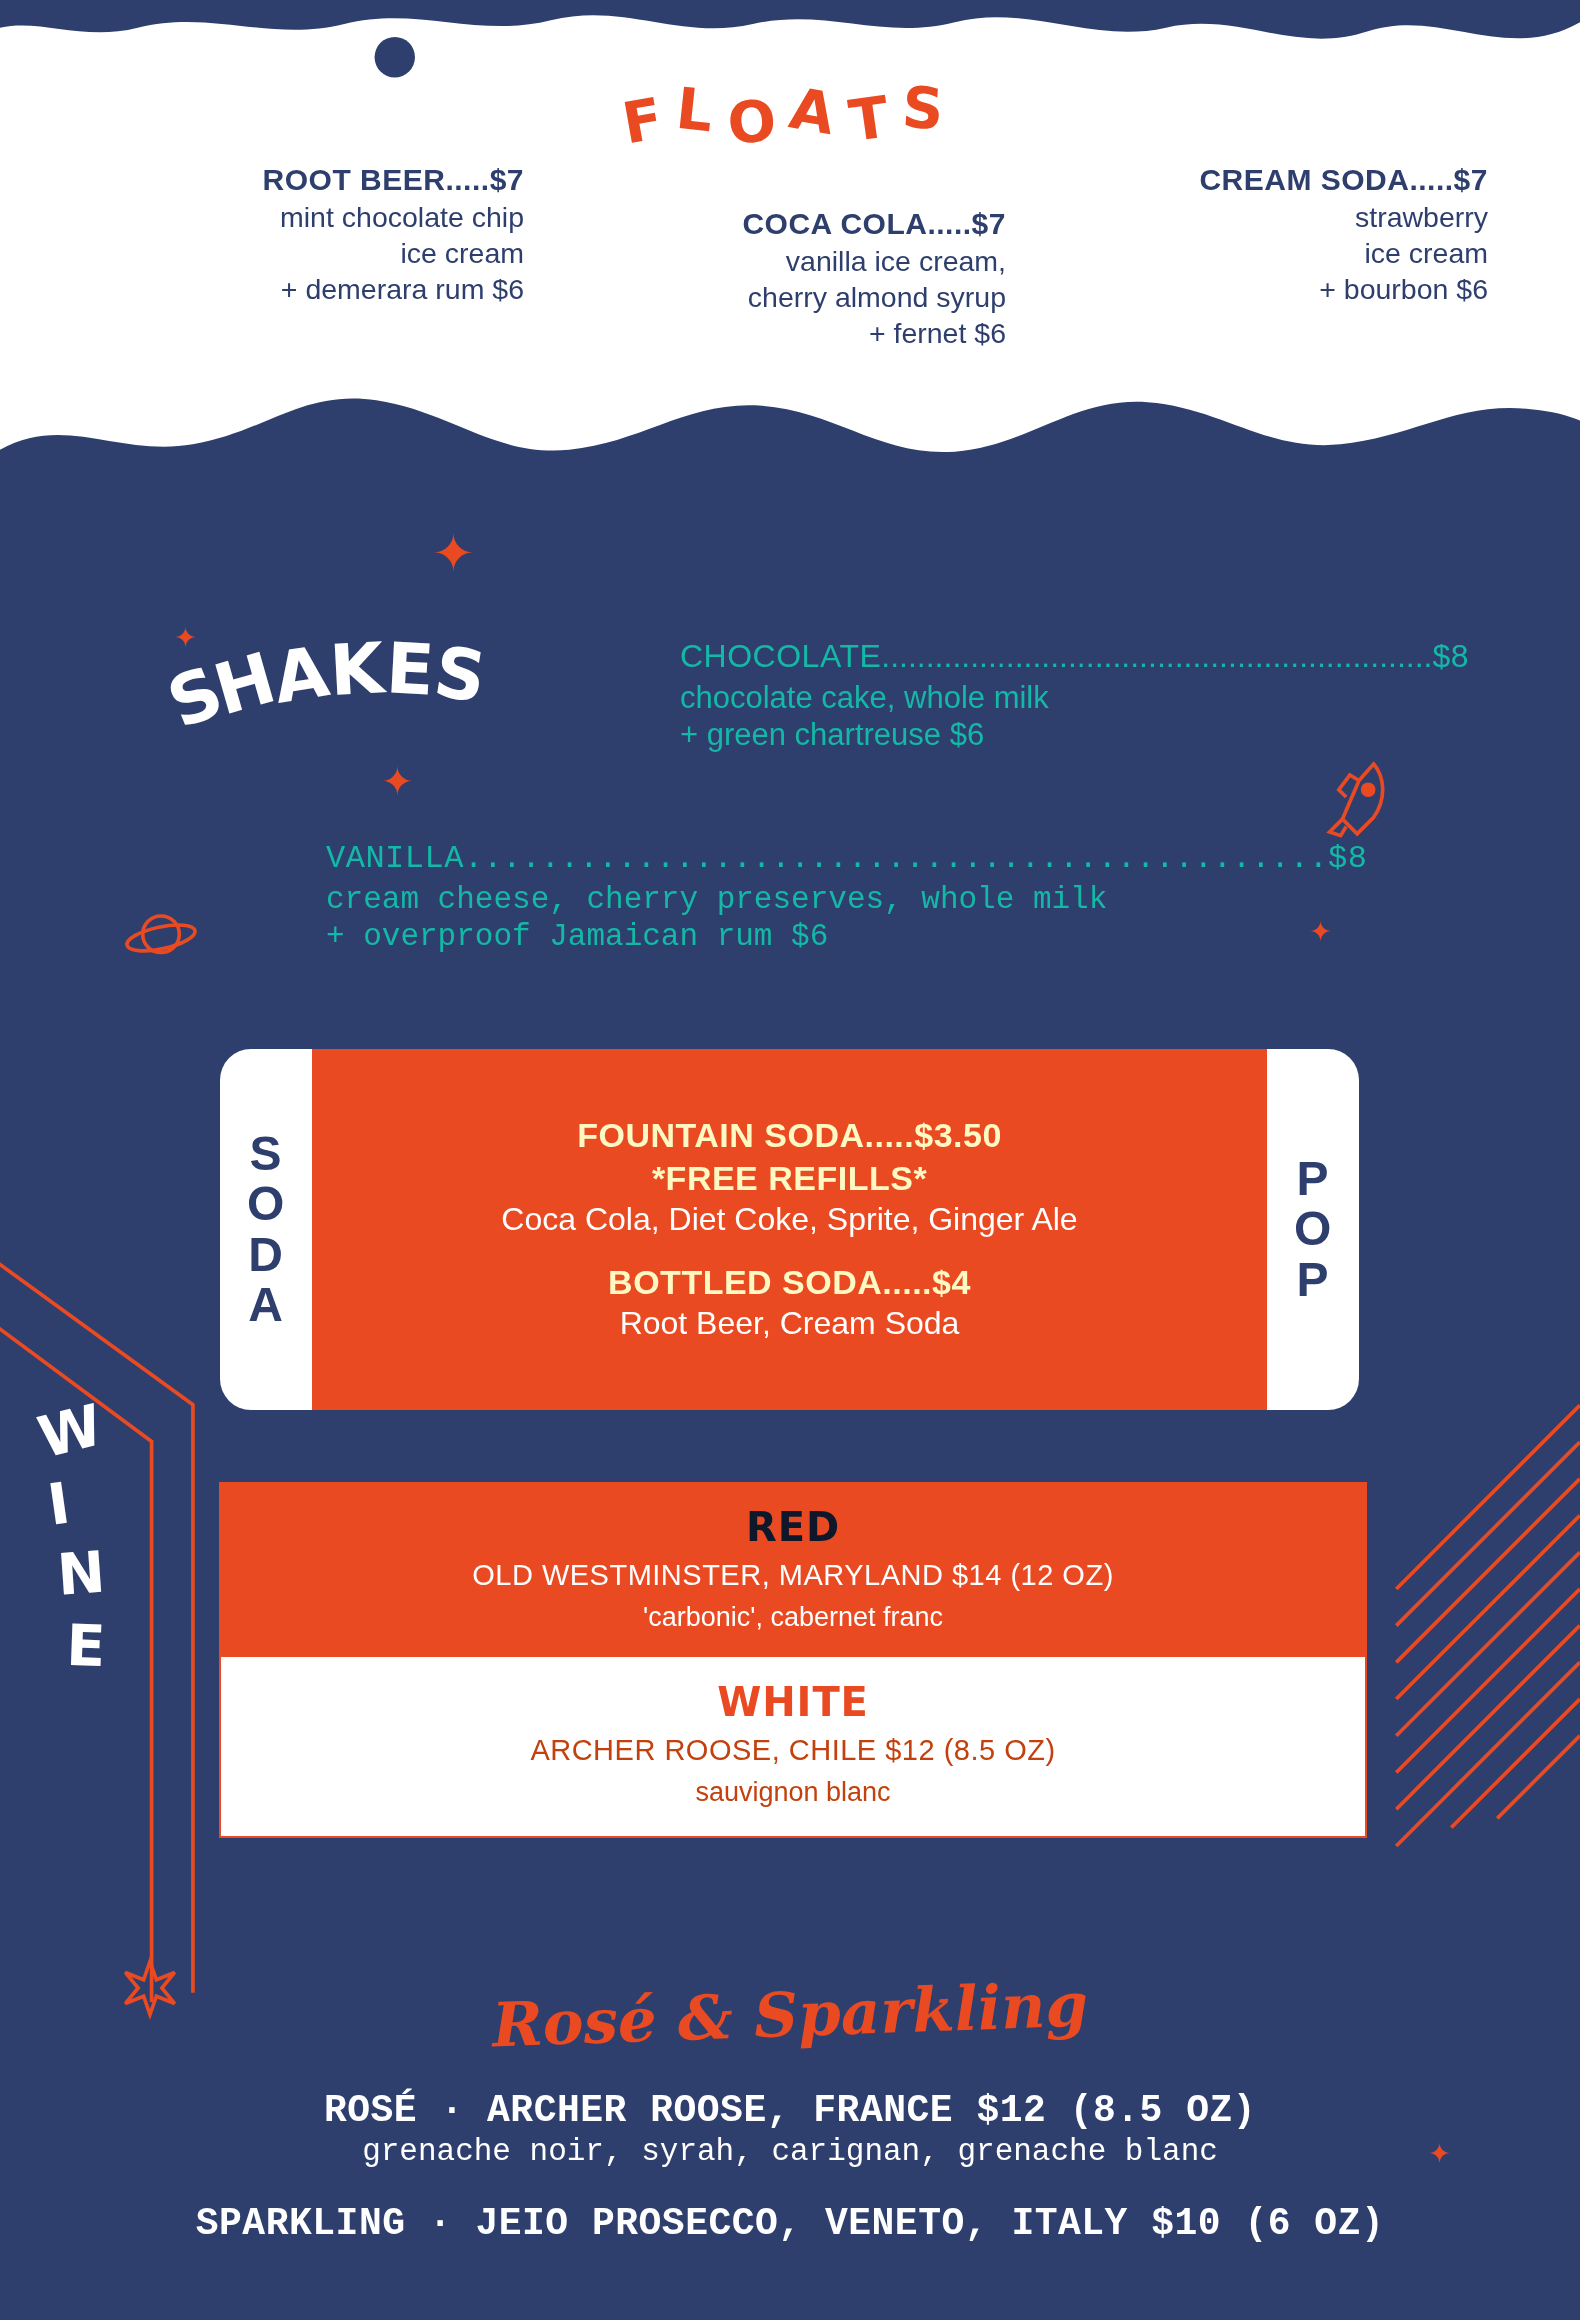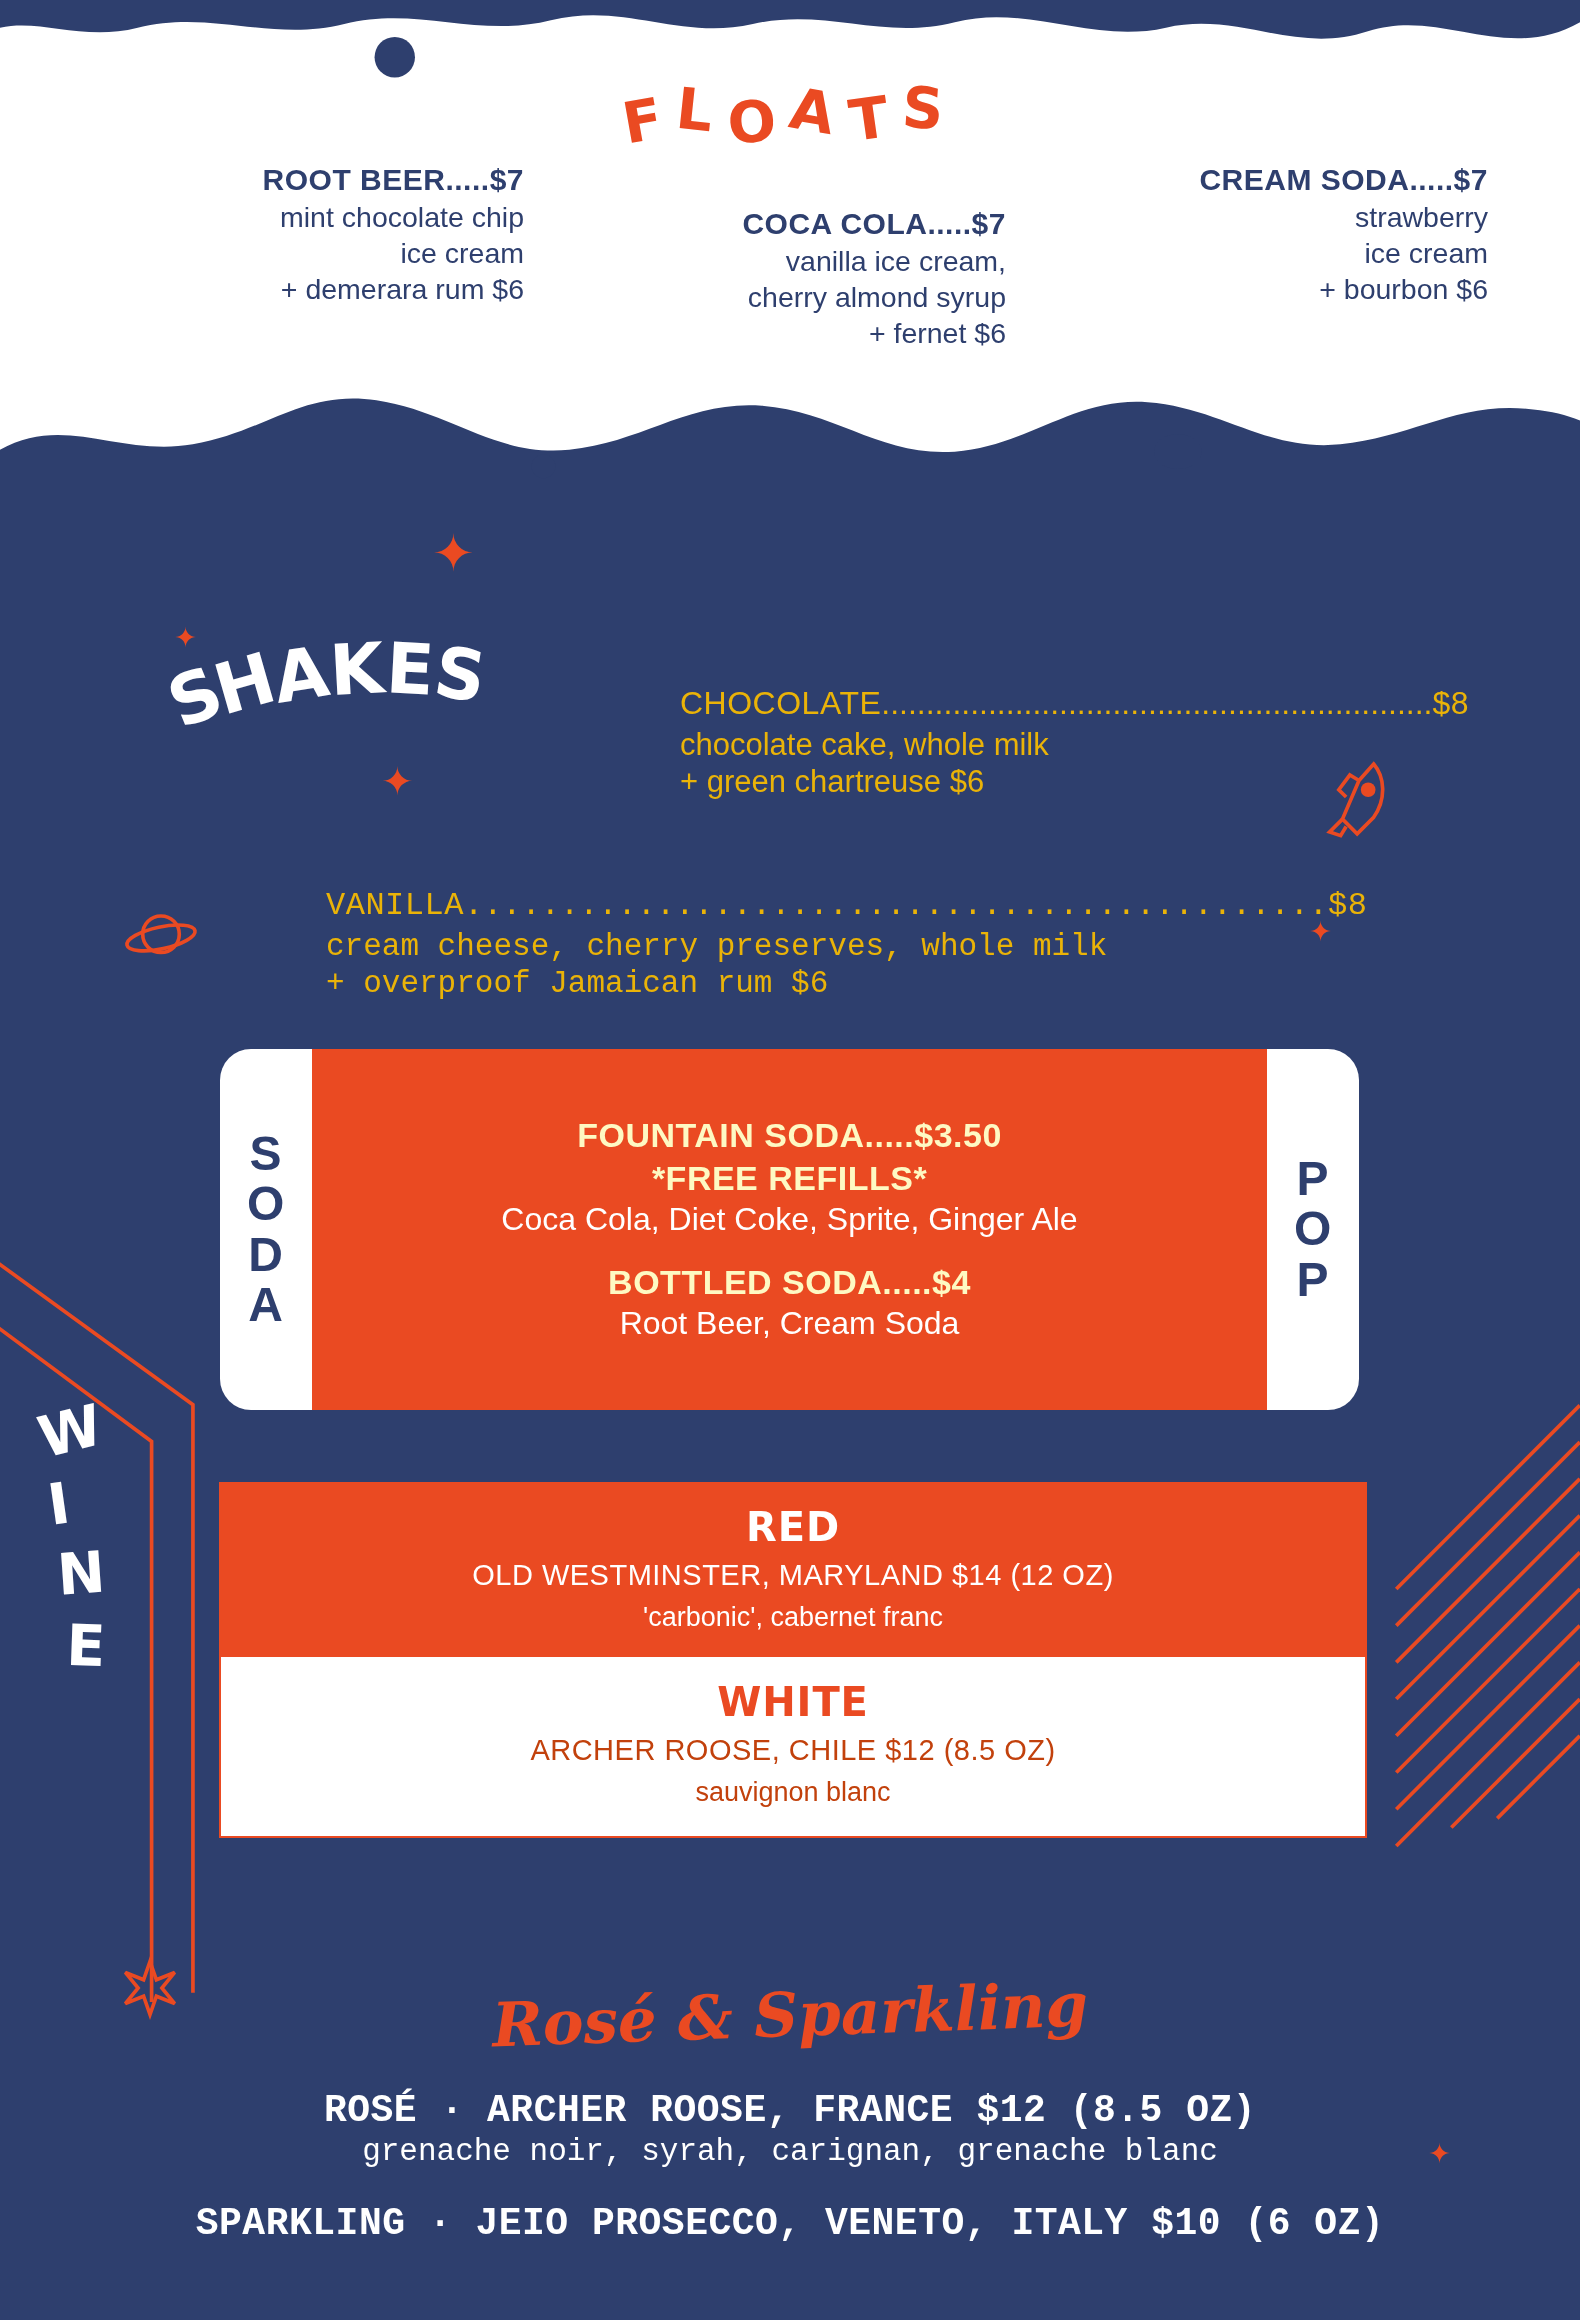--- a/index.html
+++ b/index.html
@@ -101,23 +101,22 @@
   .shakes-word span { display: inline-block; }
   .s1 { transform: rotate(-22deg) translateY(24px); }
   .s2 { transform: rotate(-16deg) translateY(9.2px); }
   .s3 { transform: rotate(-9deg) translateY(0px); }
   .s4 { transform: rotate(-3deg) translateY(-5.5px); }
   .s5 { transform: rotate(3deg) translateY(-5.5px); }
   .s6 { transform: rotate(9deg) translateY(0px); }
 
   .shake-item {
     position: absolute;
-    color: #eab308;
+    color: #14b8a6;
     z-index: 4;
-    margin-top: 47px;
   }
   .shake-choc { left: 680px; top: 638px; width: 781px; }
   .shake-vanilla { left: 326px; top: 840px; width: 964px; font-family: Liberation Mono, monospace; }
   .shake-head {
     font-size: 32px;
     letter-spacing: 0.5px;
     white-space: nowrap;
   }
   .shake-desc {
     font-size: 31px;
@@ -212,21 +211,21 @@
     background: #ffffff;
     text-align: center;
     padding: 22px 9.2px 27.5px;
   }
   .wine-label {
     font-size: 40px;
     font-weight: bold;
     letter-spacing: 0.9px;
     font-family: "DejaVu Sans", sans-serif;
   }
-  .wine-red .wine-label { color: #ffffff; }
+  .wine-red .wine-label { color: #0f172a; }
   .wine-white .wine-label { color: #ea4a22; }
   .wine-name {
     font-size: 29px;
     font-weight: normal;
     letter-spacing: 0.5px;
     margin-top: 9.2px;
   }
   .wine-red .wine-name { color: #ffffff; }
   .wine-white .wine-name { color: #c2410c; }
   .wine-desc {

